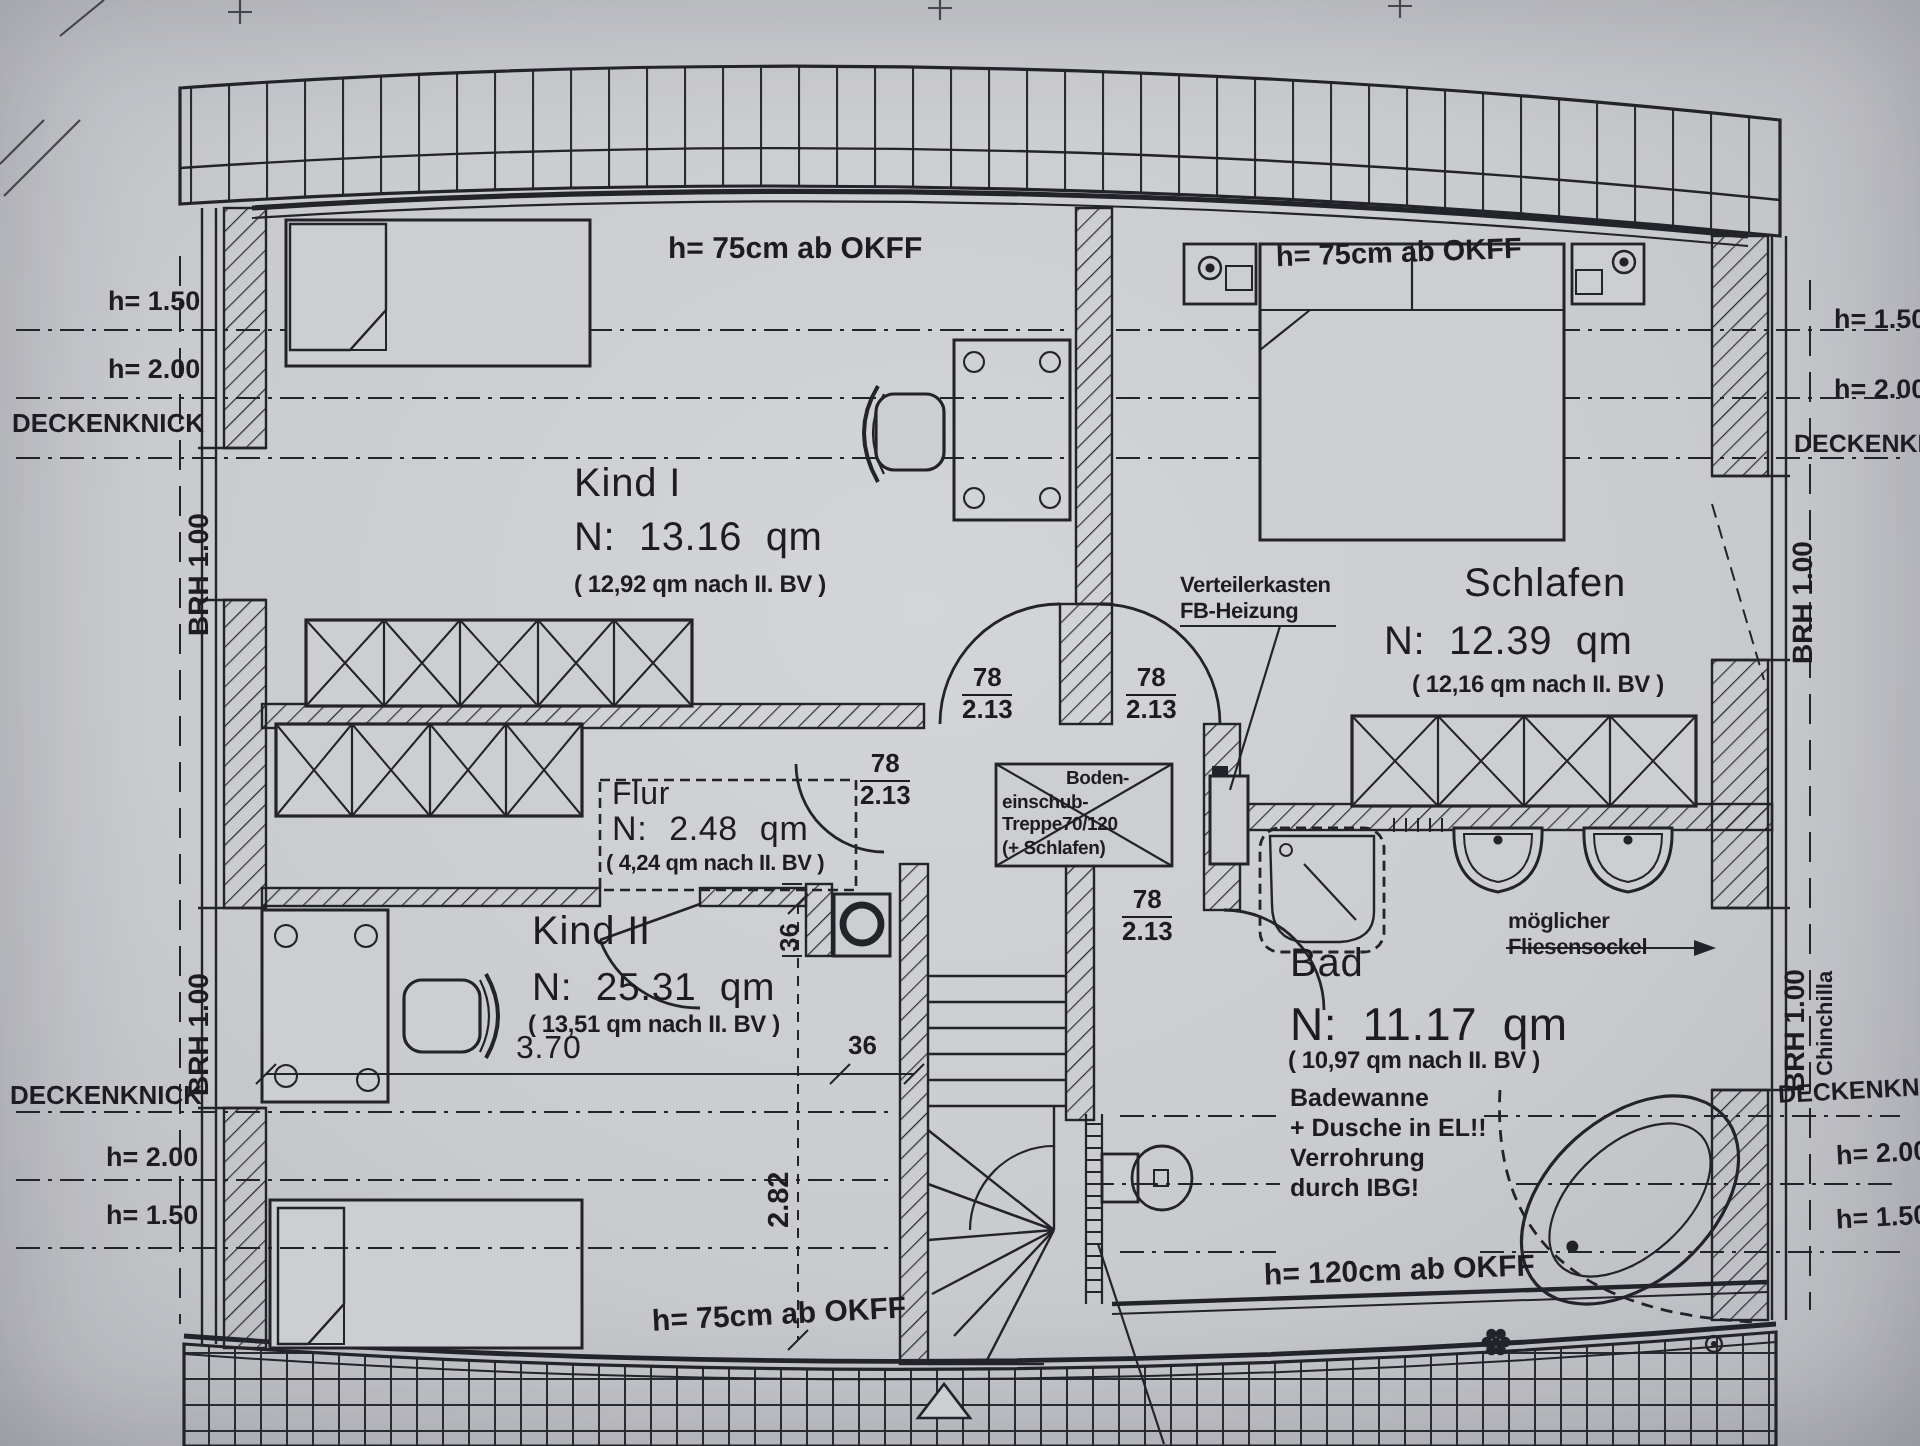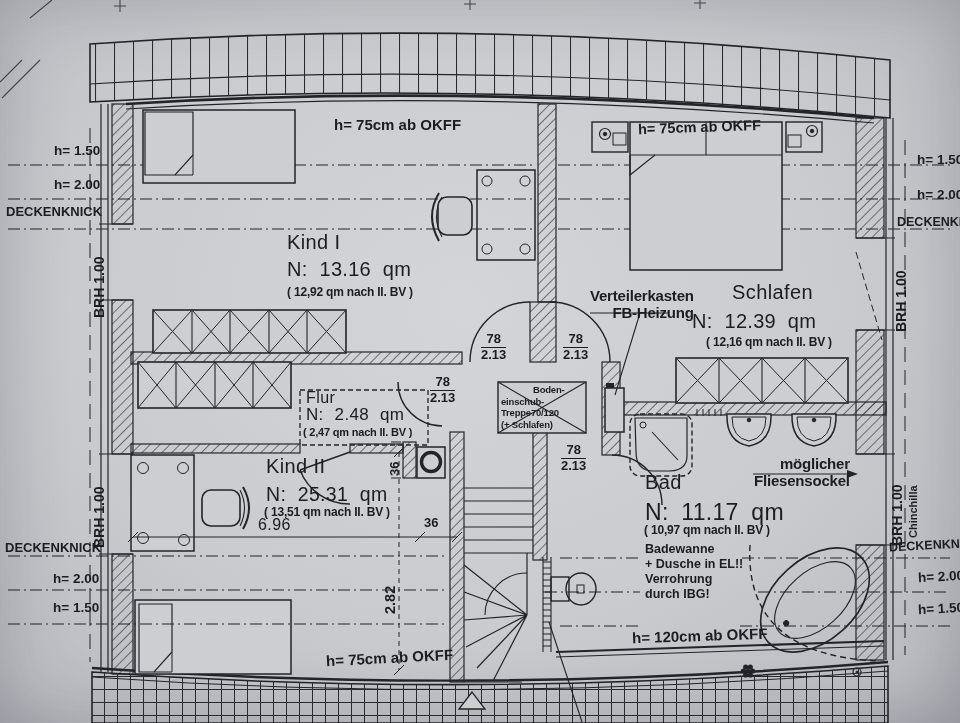--- a/index.html
+++ b/index.html
@@ -14,21 +14,21 @@
   .rm{font-weight:normal;letter-spacing:.4px;}
   .area{font-weight:normal;word-spacing:6px;letter-spacing:.3px;}
   .alt{font-size:12px;font-weight:bold;letter-spacing:-.2px;}
   .note{font-size:12.5px;line-height:1.18;}
   .vert{transform:rotate(-90deg);transform-origin:0 0;}
   .rn2{transform:rotate(-2deg);}
   .rn3{transform:rotate(-3deg);}
   .frac{position:absolute;text-align:center;font-size:13px;font-weight:bold;color:#1c1c22;line-height:1.12;}
   .frac .num{display:block;border-bottom:1.6px solid #1c1c22;padding:0 4px;}
   .frac .den{display:block;}
-  .anno{font-size:15px;font-weight:bold;line-height:1.15;letter-spacing:-.2px;text-align:right;}
+  .anno{font-size:11px;font-weight:bold;line-height:1.15;letter-spacing:-.2px;}
   .boxtxt{font-size:9.5px;font-weight:bold;line-height:1.22;letter-spacing:-.2px;}
 </style>
 </head>
 <body>
 
 <div id="stage">
 
 <svg width="960" height="723" viewBox="0 0 960 723">
   <defs>
     <pattern id="ph" width="7" height="7" patternUnits="userSpaceOnUse" patternTransform="rotate(45)">
@@ -296,26 +296,26 @@
 <div class="lbl rm" style="left:287px;top:232px;font-size:20px;">Kind I</div>
 <div class="lbl area" style="left:287px;top:259px;font-size:20px;">N: 13.16 qm</div>
 <div class="lbl alt" style="left:287px;top:286px;">( 12,92 qm nach II. BV )</div>
 
 <div class="lbl rm" style="left:692px;top:282px;font-size:20px;margin-left:40px;">Schlafen</div>
 <div class="lbl area" style="left:692px;top:311px;font-size:20px;">N: 12.39 qm</div>
 <div class="lbl alt" style="left:690px;top:336px;padding-left:16px;">( 12,16 qm nach II. BV )</div>
 
 <div class="lbl rm" style="left:306px;top:390px;font-size:16px;">Flur</div>
 <div class="lbl area" style="left:306px;top:406px;font-size:17px;">N: 2.48 qm</div>
-<div class="lbl alt" style="left:303px;top:427px;font-size:11px;">( 2,47 qm nach II. BV )</div>
+<div class="lbl alt" style="left:303px;top:427px;font-size:11px;">( 4,24 qm nach II. BV )</div>
 
 <div class="lbl rm" style="left:266px;top:456px;font-size:20px;">Kind II</div>
 <div class="lbl area" style="left:266px;top:484px;font-size:19.5px;">N: 25.31 qm</div>
 <div class="lbl alt" style="left:264px;top:506px;">( 13,51 qm nach II. BV )</div>
-<div class="lbl rm" style="left:258px;top:517px;font-size:16px;">6.96</div>
+<div class="lbl rm" style="left:258px;top:517px;font-size:16px;">3.70</div>
 
 <div class="lbl rm" style="left:645px;top:472px;font-size:20px;">Bad</div>
 <div class="lbl area" style="left:645px;top:500px;font-size:23px;text-align:right;">N: 11.17 qm</div>
 <div class="lbl alt" style="left:644px;top:524px;">( 10,97 qm nach II. BV )</div>
 <div class="lbl note" style="left:645px;top:542px;">Badewanne</div>
 <div class="lbl note" style="left:645px;top:557px;">+ Dusche in EL!!</div>
 <div class="lbl note" style="left:645px;top:572px;">Verrohrung</div>
 <div class="lbl note" style="left:645px;top:587px;">durch IBG!</div>
 
 <div class="frac" style="left:481px;top:332px;">

